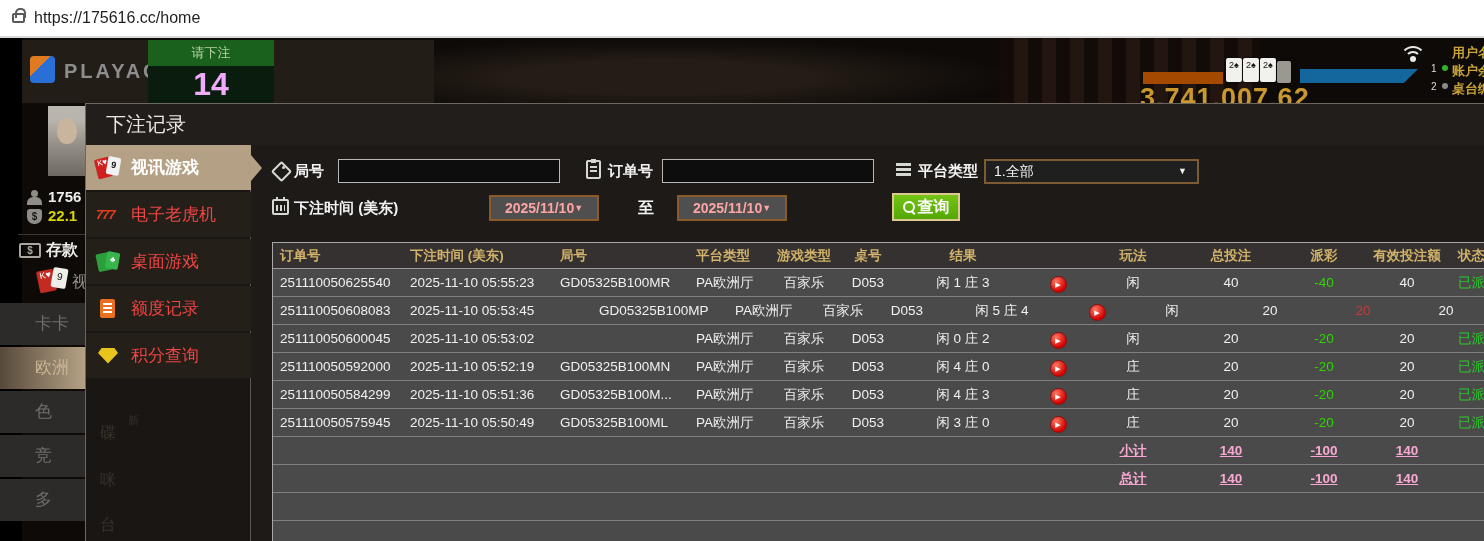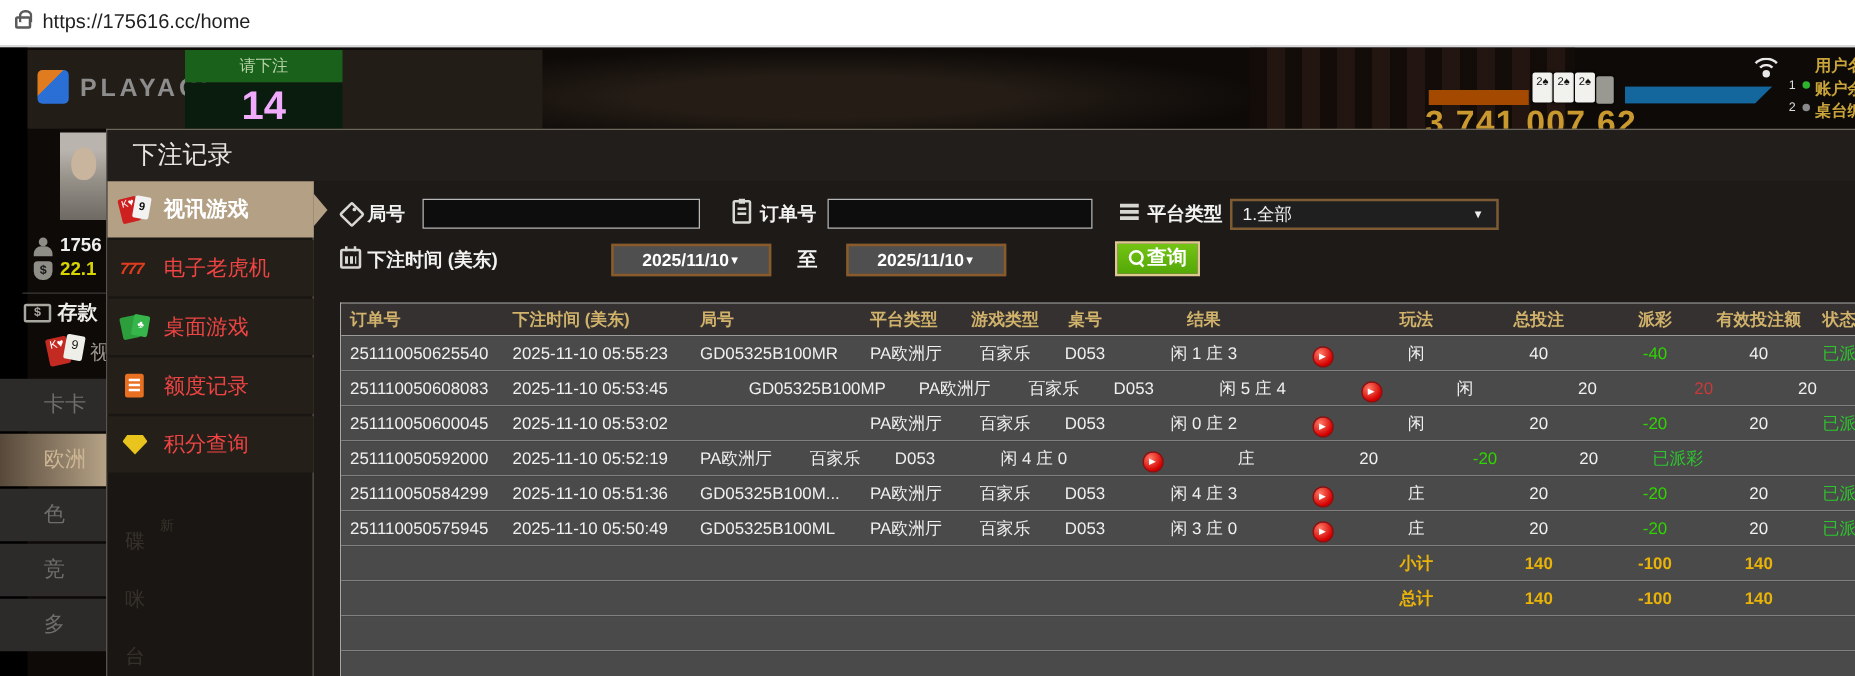--- a/index.html
+++ b/index.html
@@ -113,22 +113,22 @@
   .doc { position:absolute; left:4px; top:3px; width:15px; height:19px; background:#e87020; border-radius:2px; }
   .doc:before { content:""; position:absolute; left:3px; top:4px; width:9px; height:2px; background:#fff;
     box-shadow:0 4px 0 #fff, 0 8px 0 #fff; }
   .faint { position:absolute; color:#c8b89a; opacity:.16; font-size:16px; }
 
   
   #content { position:absolute; left:166px; top:41px; right:0; bottom:0; overflow:hidden; }
   .flabel { position:absolute; color:#f2f2f2; font-weight:bold; font-size:15px; }
   .tinput { position:absolute; width:222px; height:24px; background:#0d0d0d;
     border:1px solid #b8b8b8; color:#eee; font-size:13px; padding:0 5px; }
-  .dsel { position:absolute; width:128px; height:26px; background:#4f4f4f; border:2px solid #8a5a28;
-    color:#ffffff; font-weight:bold; font-size:14px; text-align:center; line-height:22px; cursor:pointer; }
+  .dsel { position:absolute; width:110px; height:26px; background:#4f4f4f; border:2px solid #8a5a28;
+    color:#fca5a5; font-weight:bold; font-size:14px; text-align:center; line-height:22px; cursor:pointer; }
   .dsel .dn { font-size:9px; vertical-align:2px; }
   #platsel { position:absolute; width:215px; height:25px; background:#1f1f1f; border:2px solid #7d5c34;
     color:#f2f2f2; font-size:14px; line-height:21px; padding-left:8px; cursor:pointer; }
   #platsel .dn { position:absolute; right:10px; top:0; font-size:9px; line-height:21px; color:#eee; }
   #searchbtn { position:absolute; width:68px; height:28px; background:linear-gradient(180deg,#74c414,#54a806);
     border:2px solid #ddc98f; color:#fff; font-weight:bold; font-size:16px; line-height:24px;
     text-align:center; cursor:pointer; }
   .mag { display:inline-block; position:relative; width:13px; height:13px; margin-right:2px; vertical-align:-2px; }
   .mag:before { content:""; position:absolute; left:0; top:0; width:8px; height:8px;
     border:2px solid #fff; border-radius:50%; }
@@ -158,21 +158,21 @@
   .thead { display:flex; height:26px; background:#343130; border-bottom:1px solid #9a9a9a; }
   .hcell { color:#d1b26b; font-weight:bold; font-size:13.5px; line-height:26px;
     text-align:center; flex:none; overflow:hidden; white-space:nowrap; }
   .trow { display:flex; height:28px; background:#4a4a4a; border-bottom:1px solid #808080; }
   .cell { color:#f0f0f0; font-size:13.5px; line-height:27px; text-align:center; flex:none;
     overflow:hidden; white-space:nowrap; }
   .cell.left, .hcell.left { text-align:left; padding-left:7px; }
   .cell.pos { color:#c83a3a; }
   .cell.neg { color:#2ed500; }
   .cell.status { color:#2ec52e; }
-  .cell.sum { color:#eab308; font-weight:bold; }
+  .cell.sum { color:#f9a8d4; font-weight:bold;text-decoration:underline; }
   .playbtn { display:inline-block; width:17px; height:17px; margin-top:5px; border-radius:50%;
     background:radial-gradient(circle at 35% 30%,#ff7a66,#d40000 70%); border:1px solid #8a0f0f;
     color:#fff; font-size:7px; line-height:16px; text-align:center; cursor:pointer; }
 </style>
 </head>
 <body>
 
 <div id="addressbar">
   <span class="lock"></span>
   <span id="url">https://175616.cc/home</span>
@@ -358,20 +358,21 @@
               <div class="cell" style="width: 62px;"><span class="playbtn">▶</span></div>
               <div class="cell" style="width: 88px;">闲</div>
               <div class="cell" style="width: 108px;">20</div>
               <div class="cell neg" style="width: 78px;">-20</div>
               <div class="cell" style="width: 88px;">20</div>
               <div class="cell left status" style="width: 110px;">已派彩</div>
             </div>
             <div class="trow">
               <div class="cell left" style="width: 130px;">251110050592000</div>
               <div class="cell left" style="width: 150px;">2025-11-10 05:52:19</div>
+              <div class="cell left" style="width: 136px;">GD05325B100MN</div>
               <div class="cell left" style="width: 82px;">PA欧洲厅</div>
               <div class="cell" style="width: 66px;">百家乐</div>
               <div class="cell" style="width: 62px;">D053</div>
               <div class="cell" style="width: 128px;">闲 4 庄 0</div>
               <div class="cell" style="width: 62px;"><span class="playbtn">▶</span></div>
               <div class="cell" style="width: 88px;">庄</div>
               <div class="cell" style="width: 108px;">20</div>
               <div class="cell neg" style="width: 78px;">-20</div>
               <div class="cell" style="width: 88px;">20</div>
               <div class="cell left status" style="width: 110px;">已派彩</div>

